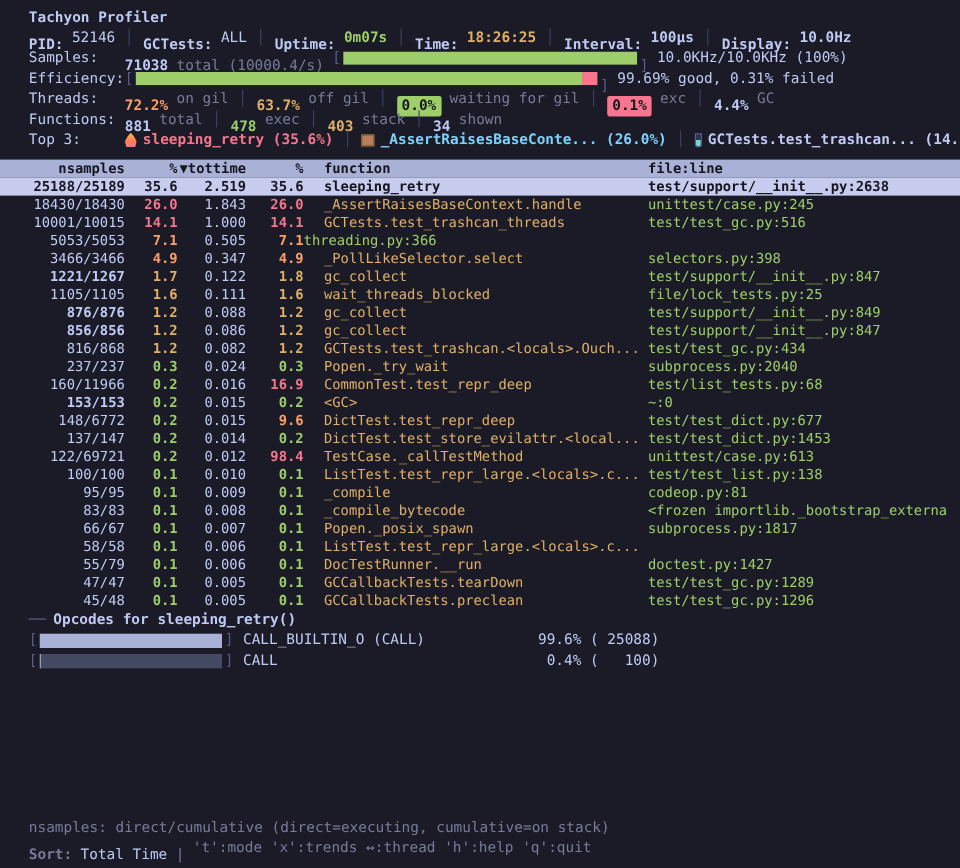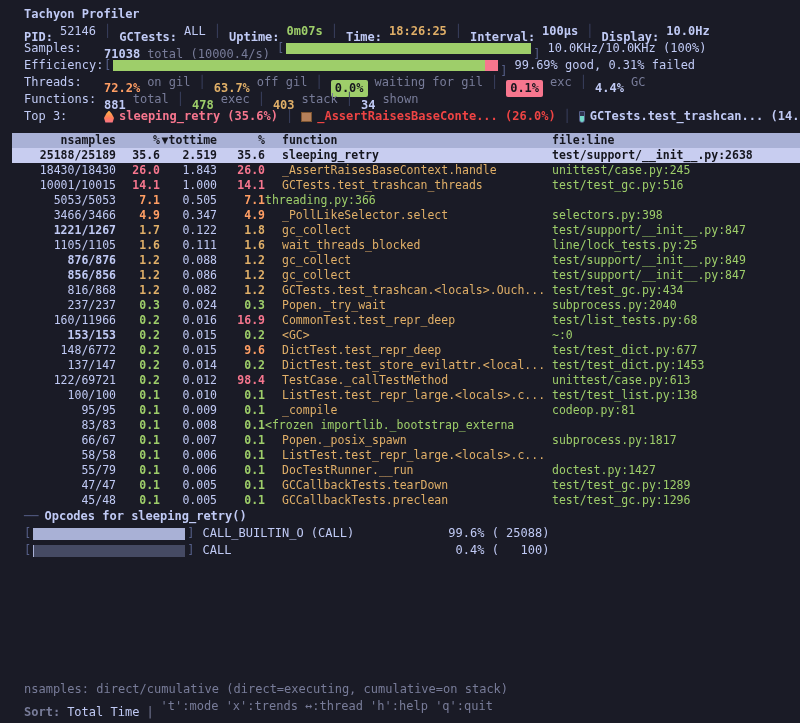--- a/index.html
+++ b/index.html
@@ -10,42 +10,42 @@
     font-size:12px;
     display:flex;flex-direction:column;
     box-sizing:border-box;padding:6px 0 8px 0;
   }
   .line{height:17px;line-height:17px;padding-left:24px;white-space:pre;display:flex;align-items:center;flex:none;}
   .b{font-weight:bold;}
   .dim{color:#787c99;}
   .sep{color:#3b4261;margin:0 8px;}
   .sp{margin-right:7px;margin-top:12px;}
   .c-red{color:#f7768e;}.c-orange{color:#ff9e64;}.c-yellow{color:#e0af68;}
-  .c-green{color:#9ece6a;}.c-cyan{color:#ef4444;}
+  .c-green{color:#9ece6a;}.c-cyan{color:#7dd3fc;}
   .hlabel{display:inline-block;width:80px;font-weight:normal;flex:none;}
   .badge-green{background:#9ece6a;color:#16161e;font-weight:bold;padding:0 4px;border-radius:2px;}
   .badge-red{background:#f7768e;color:#16161e;font-weight:bold;padding:0 4px;border-radius:2px;}
   .bracket{color:#565f89;}
   .track{display:inline-block;position:relative;height:11px;background:#2c3047;vertical-align:-1px;margin:0 2px;overflow:hidden;flex:none;}
   .samples-track{width:245px;}
   .eff-track{width:385px;}
   .fill-good{position:absolute;left:0;top:0;bottom:0;background:#9ece6a;}
   .fill-bad{position:absolute;right:0;top:0;bottom:0;background:#f7768e;}
   
   .fire-icon{display:inline-block;width:10px;height:12px;margin-right:5px;flex:none;
     background:linear-gradient(180deg,#ffb347 0%,#ff7a5c 60%,#f7768e 100%);
     clip-path:polygon(50% 0%,78% 28%,100% 62%,86% 100%,14% 100%,0% 62%,22% 28%);}
   .package-icon{display:inline-block;width:11px;height:10px;margin-right:5px;flex:none;
     background:#b5805a;border:1px solid #7e5531;box-sizing:border-box;}
   .test-tube-icon{display:inline-block;width:6px;height:12px;margin-right:5px;flex:none;
     background:linear-gradient(180deg,#2e3350 45%,#73daca 45%);
     border:1px solid #565f89;border-radius:0 0 3px 3px;box-sizing:border-box;}
   
   .tgap{height:8px;flex:none;}
-  .trow{display:flex;height:15px;line-height:15px;font-size:11.5px;white-space:pre;flex:none;align-items:center;margin-left:12px;}
+  .trow{display:flex;height:15px;line-height:15px;font-size:11.5px;white-space:pre;flex:none;align-items:center;}
   .thead{background:#a9b1d6;}
   .thead .cell{color:#15161e !important;font-weight:bold;}
   .trow.selected{background:#c8cdf0;}
   .trow.selected .cell{color:#15161e !important;font-weight:bold;}
   .cell{display:inline-block;overflow:hidden;flex:none;}
   .col-nsamples{width:104px;text-align:right;color:#c0caf5;}
   .col-pct{width:44px;text-align:right;}
   .col-tottime{width:57px;text-align:right;color:#c0caf5;}
   .col-pct2{width:48px;text-align:right;}
   .col-func{width:270px;padding-left:17px;text-align:left;color:#e0af68;box-sizing:content-box;}
@@ -141,33 +141,33 @@
   <span class="cell col-file">file:line</span>
 </div>
 
 <div>
     <div class="trow selected"><span class="cell col-nsamples">25188/25189</span><span class="cell col-pct b c-red">35.6</span><span class="cell col-tottime">2.519</span><span class="cell col-pct2 b c-red">35.6</span><span class="cell col-func">sleeping_retry</span><span class="cell col-file">test/support/__init__.py:2638</span></div>
     <div class="trow"><span class="cell col-nsamples">18430/18430</span><span class="cell col-pct b c-red">26.0</span><span class="cell col-tottime">1.843</span><span class="cell col-pct2 b c-red">26.0</span><span class="cell col-func">_AssertRaisesBaseContext.handle</span><span class="cell col-file">unittest/case.py:245</span></div>
     <div class="trow"><span class="cell col-nsamples">10001/10015</span><span class="cell col-pct b c-red">14.1</span><span class="cell col-tottime">1.000</span><span class="cell col-pct2 b c-red">14.1</span><span class="cell col-func">GCTests.test_trashcan_threads</span><span class="cell col-file">test/test_gc.py:516</span></div>
     <div class="trow"><span class="cell col-nsamples">5053/5053</span><span class="cell col-pct b c-orange">7.1</span><span class="cell col-tottime">0.505</span><span class="cell col-pct2 b c-orange">7.1</span><span class="cell col-file">threading.py:366</span></div>
     <div class="trow"><span class="cell col-nsamples">3466/3466</span><span class="cell col-pct b c-orange">4.9</span><span class="cell col-tottime">0.347</span><span class="cell col-pct2 b c-orange">4.9</span><span class="cell col-func">_PollLikeSelector.select</span><span class="cell col-file">selectors.py:398</span></div>
     <div class="trow"><span class="cell col-nsamples c-yellow b">1221/1267</span><span class="cell col-pct b c-yellow">1.7</span><span class="cell col-tottime">0.122</span><span class="cell col-pct2 b c-yellow">1.8</span><span class="cell col-func">gc_collect</span><span class="cell col-file">test/support/__init__.py:847</span></div>
-    <div class="trow"><span class="cell col-nsamples">1105/1105</span><span class="cell col-pct b c-yellow">1.6</span><span class="cell col-tottime">0.111</span><span class="cell col-pct2 b c-yellow">1.6</span><span class="cell col-func">wait_threads_blocked</span><span class="cell col-file">line/lock_tests.py:25</span></div>
+    <div class="trow"><span class="cell col-nsamples">1105/1105</span><span class="cell col-pct b c-yellow">1.6</span><span class="cell col-tottime">0.111</span><span class="cell col-pct2 b c-yellow">1.6</span><span class="cell col-func">wait_threads_blocked</span><span class="cell col-file">file/lock_tests.py:25</span></div>
     <div class="trow"><span class="cell col-nsamples c-yellow b">876/876</span><span class="cell col-pct b c-yellow">1.2</span><span class="cell col-tottime">0.088</span><span class="cell col-pct2 b c-yellow">1.2</span><span class="cell col-func">gc_collect</span><span class="cell col-file">test/support/__init__.py:849</span></div>
     <div class="trow"><span class="cell col-nsamples c-yellow b">856/856</span><span class="cell col-pct b c-yellow">1.2</span><span class="cell col-tottime">0.086</span><span class="cell col-pct2 b c-yellow">1.2</span><span class="cell col-func">gc_collect</span><span class="cell col-file">test/support/__init__.py:847</span></div>
     <div class="trow"><span class="cell col-nsamples">816/868</span><span class="cell col-pct b c-yellow">1.2</span><span class="cell col-tottime">0.082</span><span class="cell col-pct2 b c-yellow">1.2</span><span class="cell col-func">GCTests.test_trashcan.&lt;locals&gt;.Ouch...</span><span class="cell col-file">test/test_gc.py:434</span></div>
     <div class="trow"><span class="cell col-nsamples">237/237</span><span class="cell col-pct b c-green">0.3</span><span class="cell col-tottime">0.024</span><span class="cell col-pct2 b c-green">0.3</span><span class="cell col-func">Popen._try_wait</span><span class="cell col-file">subprocess.py:2040</span></div>
     <div class="trow"><span class="cell col-nsamples">160/11966</span><span class="cell col-pct b c-green">0.2</span><span class="cell col-tottime">0.016</span><span class="cell col-pct2 b c-red">16.9</span><span class="cell col-func">CommonTest.test_repr_deep</span><span class="cell col-file">test/list_tests.py:68</span></div>
     <div class="trow"><span class="cell col-nsamples c-yellow b">153/153</span><span class="cell col-pct b c-green">0.2</span><span class="cell col-tottime">0.015</span><span class="cell col-pct2 b c-green">0.2</span><span class="cell col-func">&lt;GC&gt;</span><span class="cell col-file">~:0</span></div>
     <div class="trow"><span class="cell col-nsamples">148/6772</span><span class="cell col-pct b c-green">0.2</span><span class="cell col-tottime">0.015</span><span class="cell col-pct2 b c-orange">9.6</span><span class="cell col-func">DictTest.test_repr_deep</span><span class="cell col-file">test/test_dict.py:677</span></div>
     <div class="trow"><span class="cell col-nsamples">137/147</span><span class="cell col-pct b c-green">0.2</span><span class="cell col-tottime">0.014</span><span class="cell col-pct2 b c-green">0.2</span><span class="cell col-func">DictTest.test_store_evilattr.&lt;local...</span><span class="cell col-file">test/test_dict.py:1453</span></div>
     <div class="trow"><span class="cell col-nsamples">122/69721</span><span class="cell col-pct b c-green">0.2</span><span class="cell col-tottime">0.012</span><span class="cell col-pct2 b c-red">98.4</span><span class="cell col-func">TestCase._callTestMethod</span><span class="cell col-file">unittest/case.py:613</span></div>
     <div class="trow"><span class="cell col-nsamples">100/100</span><span class="cell col-pct b c-green">0.1</span><span class="cell col-tottime">0.010</span><span class="cell col-pct2 b c-green">0.1</span><span class="cell col-func">ListTest.test_repr_large.&lt;locals&gt;.c...</span><span class="cell col-file">test/test_list.py:138</span></div>
     <div class="trow"><span class="cell col-nsamples">95/95</span><span class="cell col-pct b c-green">0.1</span><span class="cell col-tottime">0.009</span><span class="cell col-pct2 b c-green">0.1</span><span class="cell col-func">_compile</span><span class="cell col-file">codeop.py:81</span></div>
-    <div class="trow"><span class="cell col-nsamples">83/83</span><span class="cell col-pct b c-green">0.1</span><span class="cell col-tottime">0.008</span><span class="cell col-pct2 b c-green">0.1</span><span class="cell col-file">&lt;frozen importlib._bootstrap_externa</span></div>
+    <div class="trow"><span class="cell col-nsamples">83/83</span><span class="cell col-pct b c-green">0.1</span><span class="cell col-tottime">0.008</span><span class="cell col-pct2 b c-green">0.1</span><span class="cell col-func">_compile_bytecode</span><span class="cell col-file">&lt;frozen importlib._bootstrap_externa</span></div>
     <div class="trow"><span class="cell col-nsamples">66/67</span><span class="cell col-pct b c-green">0.1</span><span class="cell col-tottime">0.007</span><span class="cell col-pct2 b c-green">0.1</span><span class="cell col-func">Popen._posix_spawn</span><span class="cell col-file">subprocess.py:1817</span></div>
     <div class="trow"><span class="cell col-nsamples">58/58</span><span class="cell col-pct b c-green">0.1</span><span class="cell col-tottime">0.006</span><span class="cell col-pct2 b c-green">0.1</span><span class="cell col-func">ListTest.test_repr_large.&lt;locals&gt;.c...</span></div>
     <div class="trow"><span class="cell col-nsamples">55/79</span><span class="cell col-pct b c-green">0.1</span><span class="cell col-tottime">0.006</span><span class="cell col-pct2 b c-green">0.1</span><span class="cell col-func">DocTestRunner.__run</span><span class="cell col-file">doctest.py:1427</span></div>
     <div class="trow"><span class="cell col-nsamples">47/47</span><span class="cell col-pct b c-green">0.1</span><span class="cell col-tottime">0.005</span><span class="cell col-pct2 b c-green">0.1</span><span class="cell col-func">GCCallbackTests.tearDown</span><span class="cell col-file">test/test_gc.py:1289</span></div>
     <div class="trow"><span class="cell col-nsamples">45/48</span><span class="cell col-pct b c-green">0.1</span><span class="cell col-tottime">0.005</span><span class="cell col-pct2 b c-green">0.1</span><span class="cell col-func">GCCallbackTests.preclean</span><span class="cell col-file">test/test_gc.py:1296</span></div>
   </div>
 
 <div class="line">
   <span class="op-title-prefix">──</span>
   <span class="b">Opcodes for sleeping_retry()</span>

